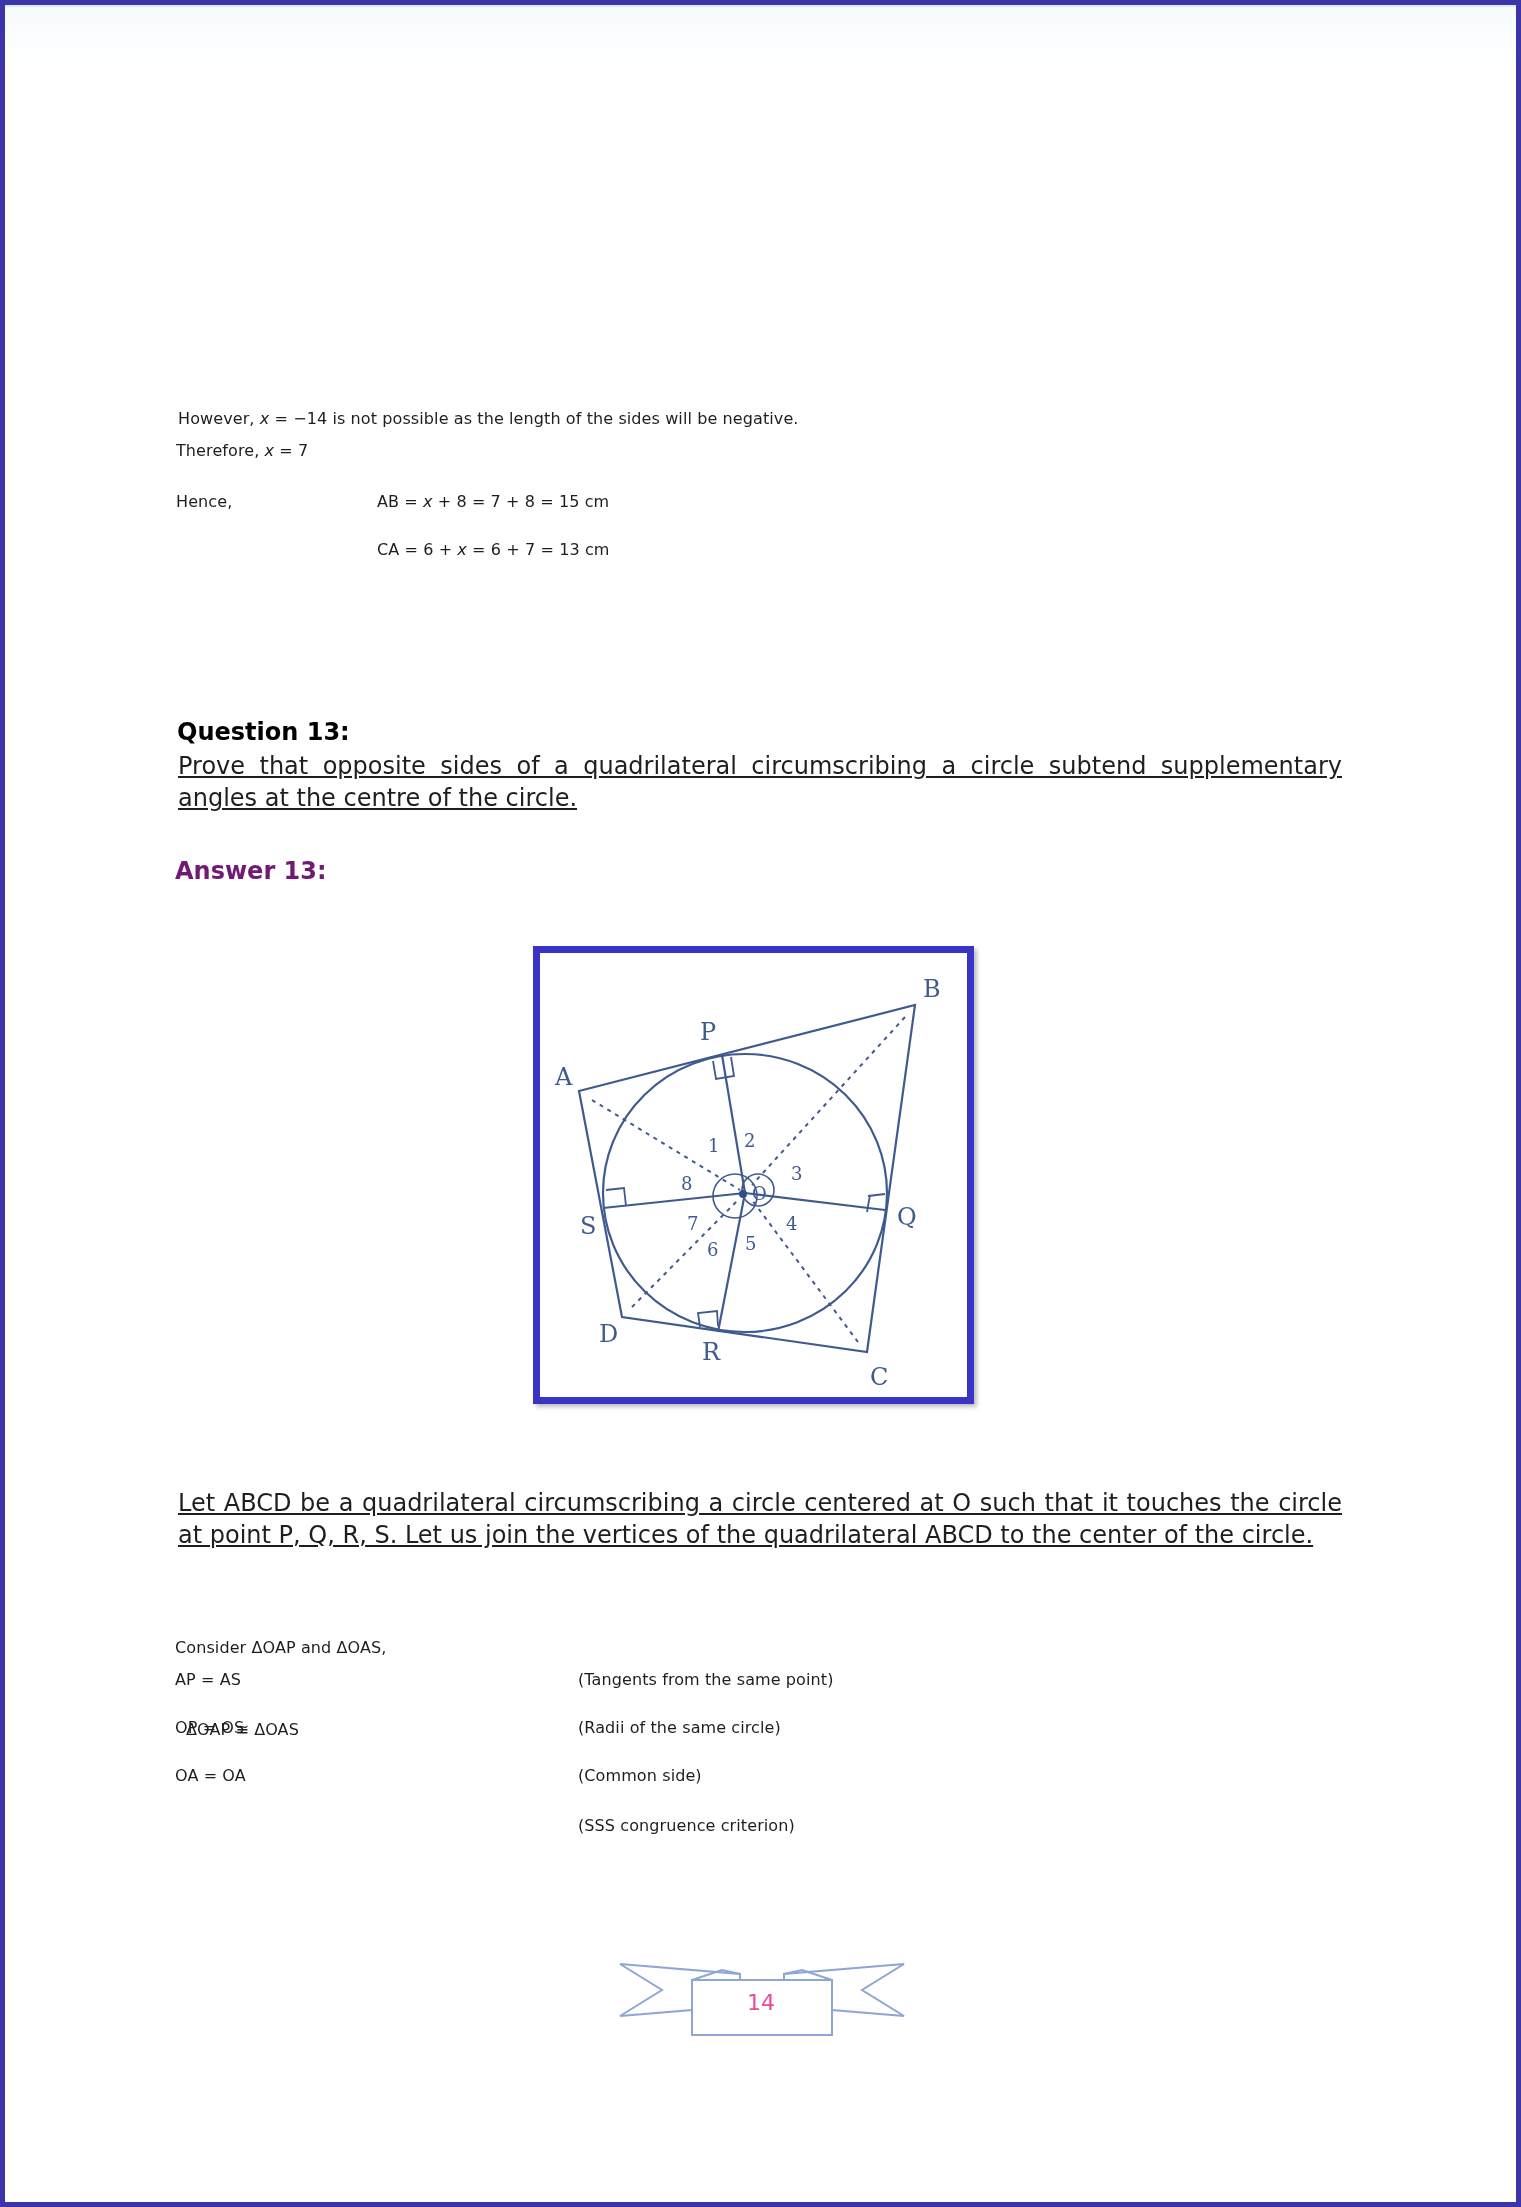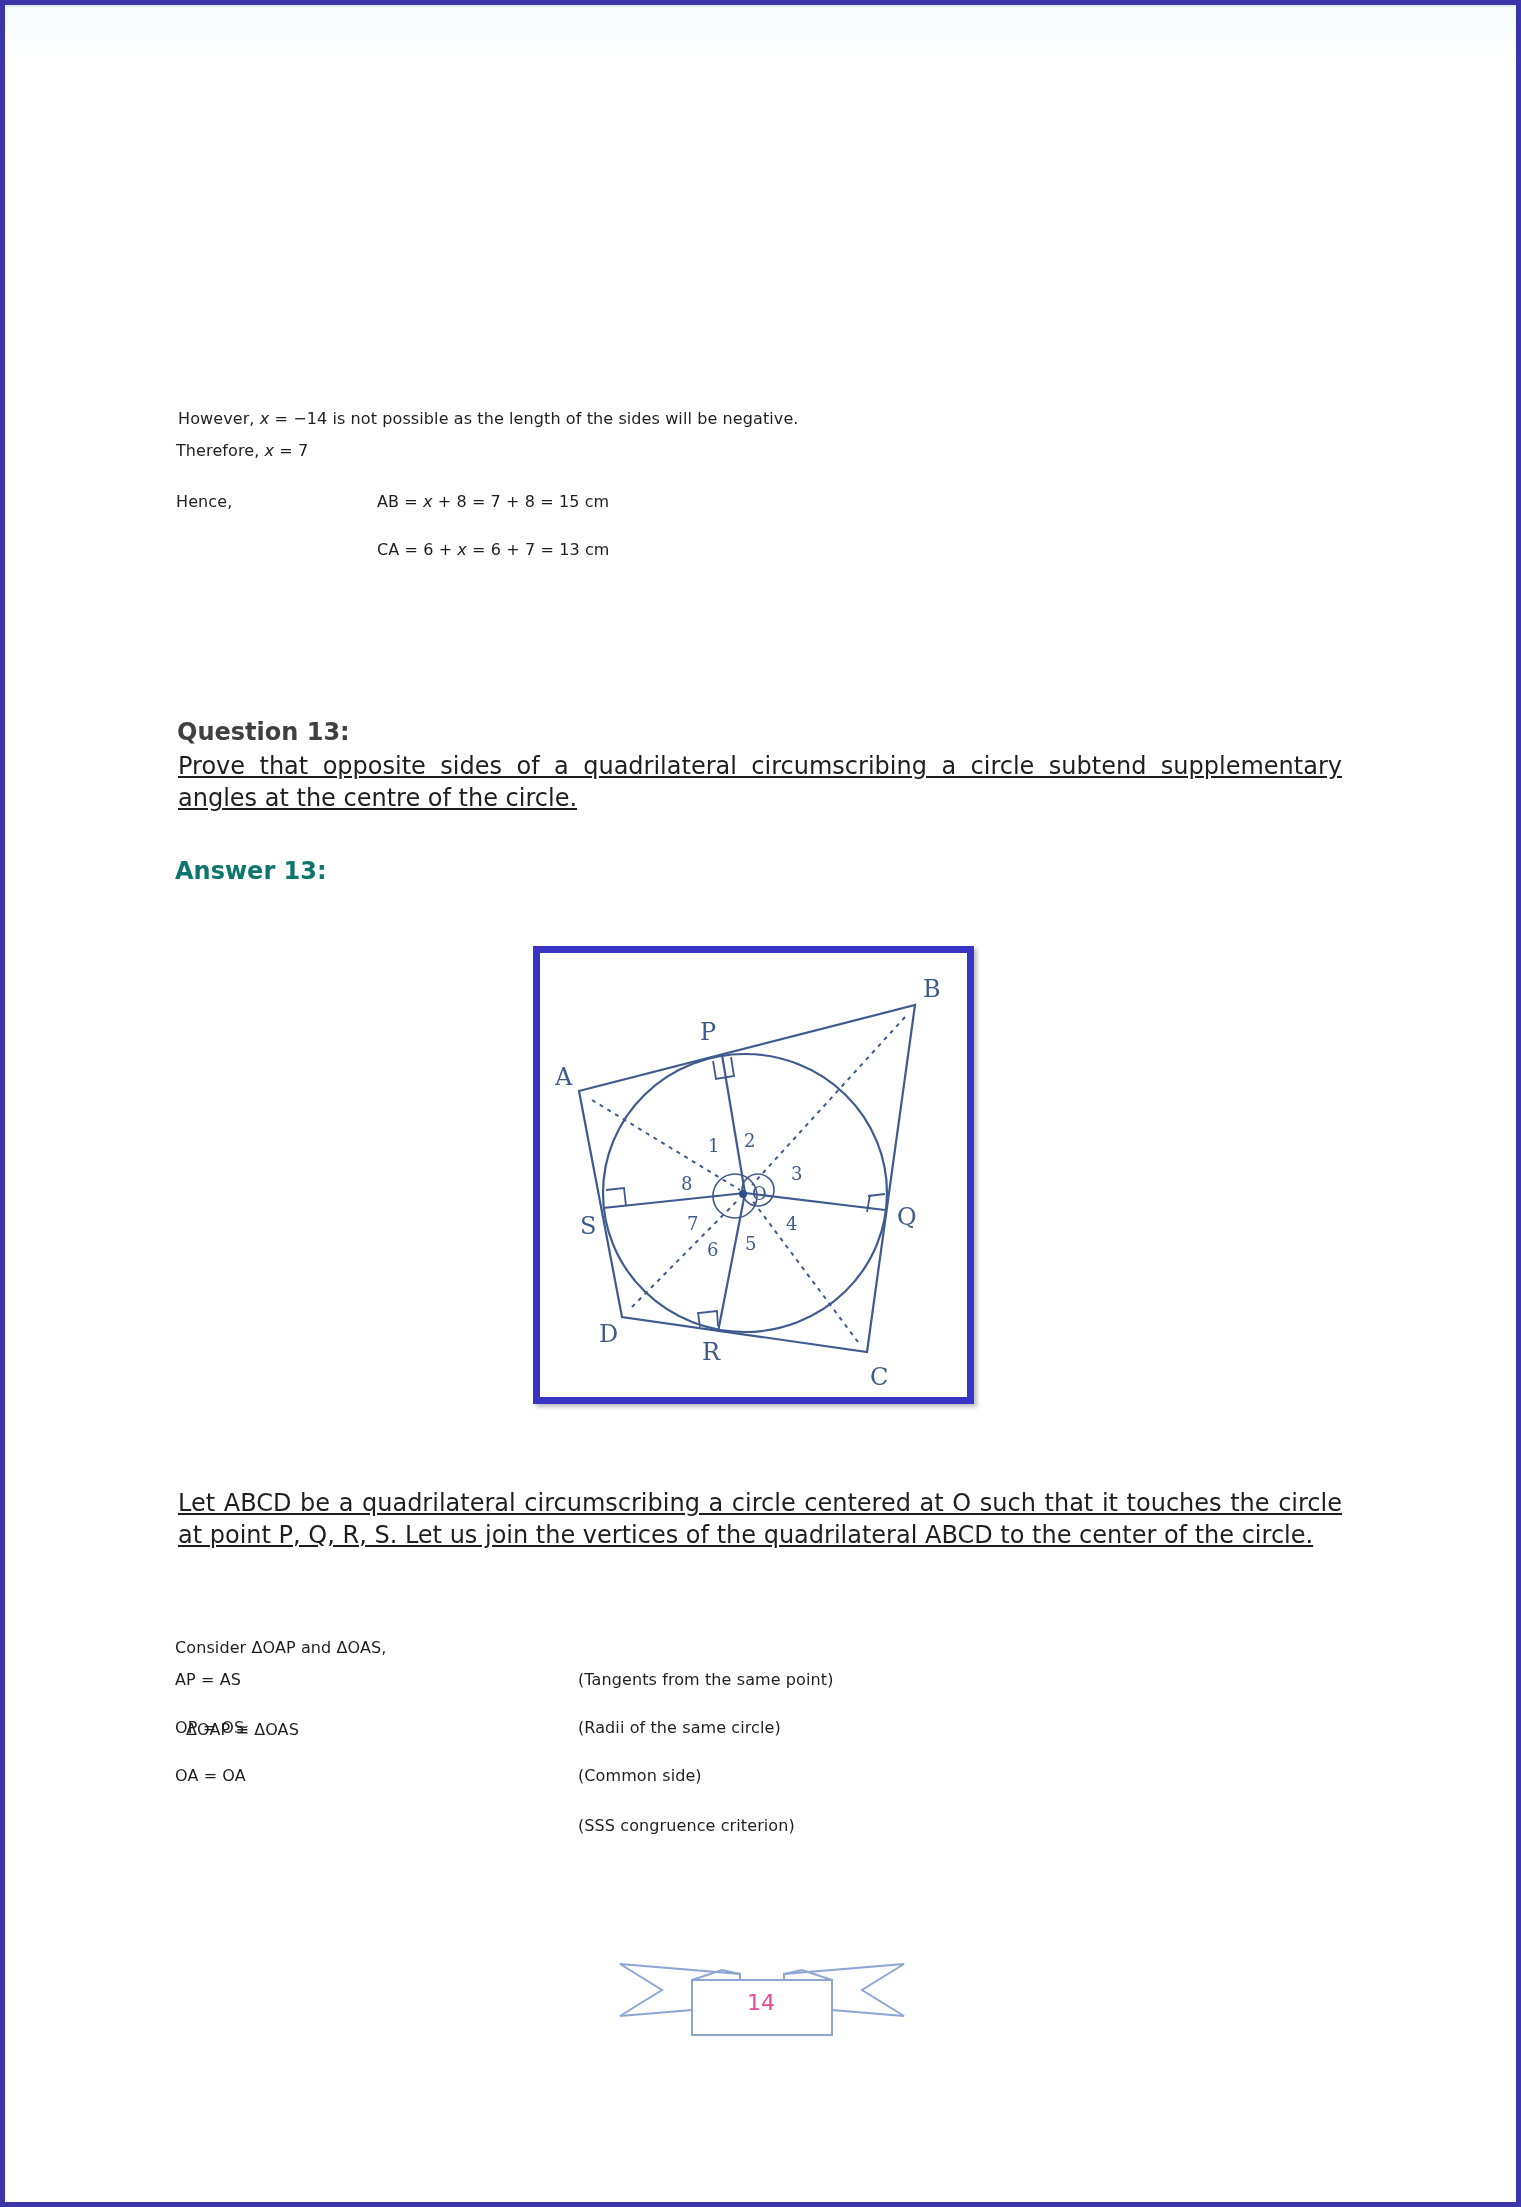--- a/index.html
+++ b/index.html
@@ -21,22 +21,22 @@
     .line {
       position: absolute; font-size: 16px; line-height: 28px; white-space: nowrap;
       letter-spacing: 0.1px;
     }
     .line i { font-style: italic; }
     .para {
       position: absolute; left: 178px; width: 1164px; font-size: 24px; line-height: 32px;
       text-align: justify; text-align-last: left; text-decoration: underline;
     }
     .heading { position: absolute; font-size: 24px; font-weight: bold; line-height: 28px; }
-    .q-heading { color: #404040; }
-    .a-heading { color: #0f766e; }
+    .q-heading { color: #000000; }
+    .a-heading { color: #701a75; }
     .figure-box {
       position: absolute; left: 533px; top: 946px; width: 441px; height: 458px;
       box-sizing: border-box; border: 7px solid #3a34c6; background: #ffffff;
       box-shadow: 3px 3px 4px rgba(0,0,0,0.25);
     }
     .figure-box svg { position: absolute; left: 0; top: 0; }
     .footer-ribbon { position: absolute; left: 612px; top: 1958px; width: 300px; height: 80px; }
     .page-number {
       position: absolute; left: 690px; top: 1988px; width: 142px; text-align: center;
       font-size: 22px; color: #ec4899; line-height: 30px;

